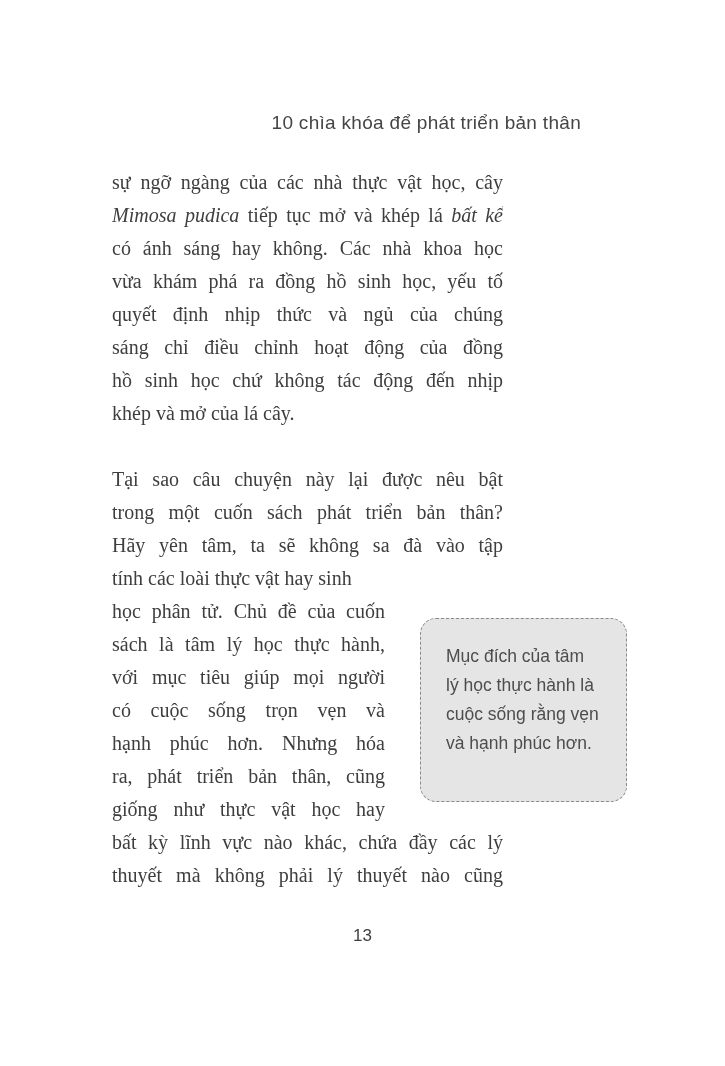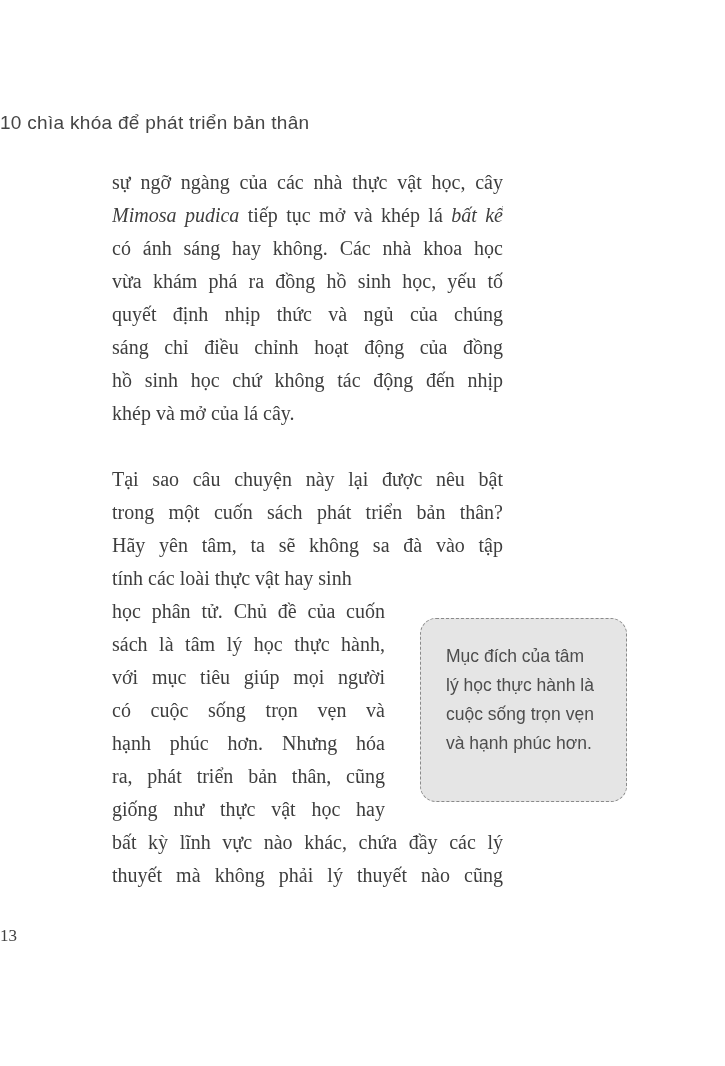--- a/index.html
+++ b/index.html
@@ -14,21 +14,21 @@
     height: 1066px;
     background: #ffffff;
     overflow: hidden;
     font-family: "Liberation Serif", "DejaVu Serif", serif;
   }
   .running-header {
     position: absolute;
     top: 110px;
     left: 0;
     width: 581px;
-    text-align: left;
+    text-align: right;
     font-family: "Liberation Sans", "DejaVu Sans", sans-serif;
     font-size: 19px;
     line-height: 26px;
     color: #454545;
     letter-spacing: 0.3px;
   }
   .body-text {
     position: absolute;
     left: 112px;
     top: 166px;
@@ -65,22 +65,22 @@
     font-size: 17.5px;
     line-height: 29px;
     color: #4d4d4d;
     white-space: nowrap;
   }
   .page-number {
     position: absolute;
     top: 923px;
     left: 0;
     width: 725px;
-    text-align: left;
-    font-family: Liberation Serif, serif;
+    text-align: center;
+    font-family: Liberation Sans, sans-serif;
     font-size: 17px;
     line-height: 26px;
     color: #3f3f3f;
   }
 </style>
 </head>
 <body>
 
 <div class="page">
 
@@ -111,20 +111,20 @@
         <div class="line narrow"><span>giống như thực vật học hay</span></div>
         <div class="line"><span>bất kỳ lĩnh vực nào khác, chứa đầy các lý</span></div>
         <div class="line"><span>thuyết mà không phải lý thuyết nào cũng</span></div>
       </div>
     </div>
 
   <aside class="callout">
     <div>
         <div class="callout-line">Mục đích của tâm</div>
         <div class="callout-line">lý học thực hành là</div>
-        <div class="callout-line">cuộc sống trọn vẹn</div>
+        <div class="callout-line">cuộc sống rằng vẹn</div>
         <div class="callout-line">và hạnh phúc hơn.</div>
       </div>
   </aside>
 
   <div class="page-number">13</div>
 
 </div>
 
 </body></html>

